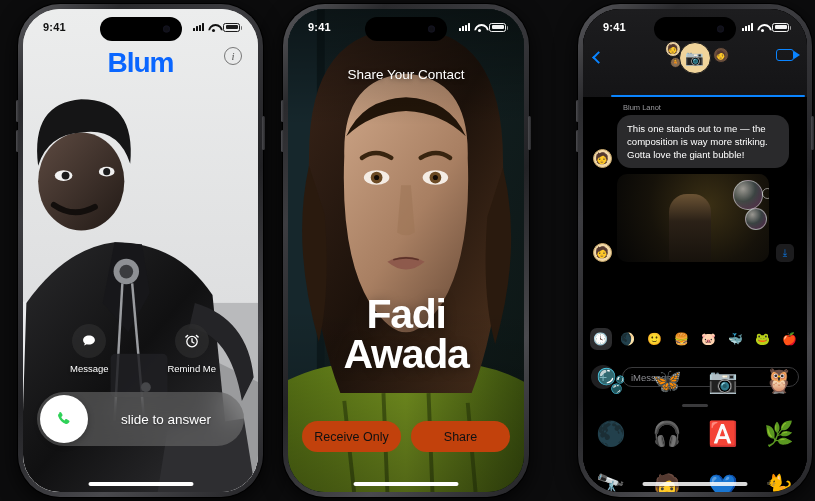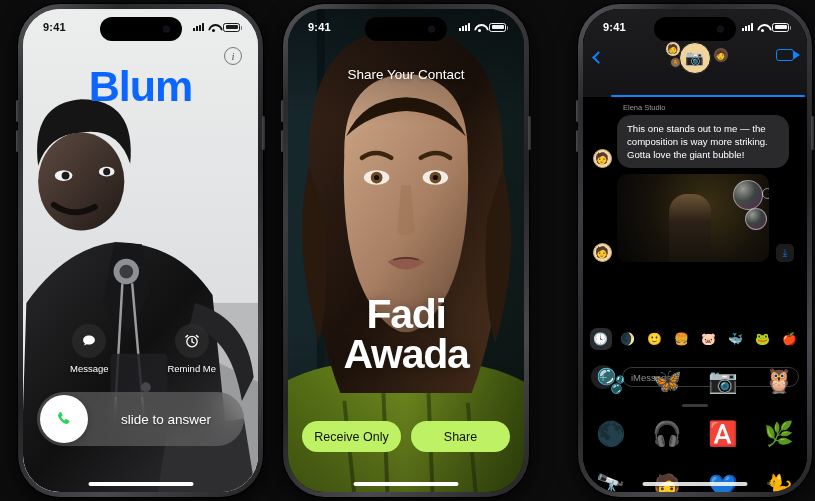--- a/index.html
+++ b/index.html
@@ -48,21 +48,21 @@
   .homebar { position:absolute; bottom:6px; left:50%; transform:translateX(-50%);
     width:105px; height:4px; border-radius:2px; z-index:30; }
 
   
   #p1 { left:18px; top:4px; width:245px; height:493px; }
   .p1bg { position:absolute; inset:0; background:#e9eaec; }
   .p1photo { position:absolute; left:0; bottom:0; width:100%; height:100%; }
   .p1-name { position:absolute; left:0; right:0; top:38px; text-align:center; z-index:12;
     color:#0a66ff; line-height:1; }
   .p1-first { font-size:30px; font-weight:bold; letter-spacing:-.5px; }
-  .p1-last { font-size:43px; font-weight:bold; letter-spacing:-1px; margin-top:18px; }
+  .p1-last { font-size:28px; font-weight:bold; letter-spacing:-1px; margin-top:2px; }
   .p1-info { position:absolute; right:16px; top:38px; width:18px; height:18px; border-radius:50%;
     border:1.3px solid rgba(80,80,80,.75); color:#555; font-size:11px; font-style:italic;
     font-family:"Liberation Serif",serif; display:flex; align-items:center; justify-content:center; z-index:14; }
   .p1-actions { position:absolute; left:0; right:0; bottom:118px; display:flex;
     justify-content:space-around; padding:0 15px; z-index:14; }
   .p1-act { display:flex; flex-direction:column; align-items:center; gap:5px; width:66px; }
   .p1-circ { width:34px; height:34px; border-radius:50%; background:rgba(60,60,60,.42);
     backdrop-filter:blur(8px); display:flex; align-items:center; justify-content:center; }
   .p1-act span { font-size:9.5px; color:#fff; text-shadow:0 1px 3px rgba(0,0,0,.6); }
   .slider { position:absolute; left:14px; right:14px; bottom:46px; height:54px; z-index:14;
@@ -83,21 +83,21 @@
     text-shadow:0 2px 12px rgba(0,0,0,.4); }
   .p2-phone { position:absolute; left:0; right:0; bottom:88px; text-align:center; z-index:15; }
   .p2-phone span { display:inline-flex; align-items:center; gap:5px; padding:4px 11px;
     background:rgba(90,95,70,.62); backdrop-filter:blur(8px); border-radius:13px;
     color:#fff; font-size:12.5px; font-weight:bold; }
   .chev { width:13px; height:13px; border-radius:50%; background:rgba(255,255,255,.9);
     display:flex; align-items:center; justify-content:center; }
   .chev::before { content:""; width:4px; height:4px; border-right:1.4px solid #4c5236;
     border-bottom:1.4px solid #4c5236; transform:rotate(45deg) translate(-1px,-1px); }
   .p2-btns { position:absolute; left:14px; right:14px; bottom:40px; display:flex; gap:10px; z-index:15; }
-  .p2-btn { flex:1; height:31px; border-radius:16px; background:#bef264; color:#111;
+  .p2-btn { flex:1; height:31px; border-radius:16px; background:#c2410c; color:#111;
     font-size:12.5px; display:flex; align-items:center; justify-content:center; }
 
   
   #p3 { left:578px; top:4px; width:234px; height:493px; }
   .p3bg { position:absolute; inset:0; background:#000; }
   .navbar { position:absolute; top:0; left:0; right:0; height:88px; z-index:20;
     background:linear-gradient(180deg,#1d1d1f 0%,#141416 100%); }
   .nav-back { position:absolute; left:11px; top:44px; width:9px; height:9px;
     border-left:2.2px solid #0a84ff; border-bottom:2.2px solid #0a84ff; transform:rotate(45deg); }
   .nav-video { position:absolute; right:13px; top:40px; width:18px; height:12px;
@@ -392,21 +392,21 @@
               </div>
             <div class="wifi"></div>
             <div class="batt"></div>
           </div>
         </div>
         <div class="island">
             <div class="cam"></div>
           </div>
 
         <div class="thread">
-          <div class="sender">Elena Studio</div>
+          <div class="sender">Blum Lanot</div>
           <div class="msg-row">
             <div class="msg-av">🧑</div>
             <div class="bubble">This one stands out to me — the composition is way more striking. Gotta love the giant bubble!</div>
           </div>
           <div class="photo-row">
             <div class="msg-av">🧑</div>
             <div class="photo-card">
               <div class="silhouette"></div>
               <div class="bub b1"></div>
               <div class="bub b2"></div>

